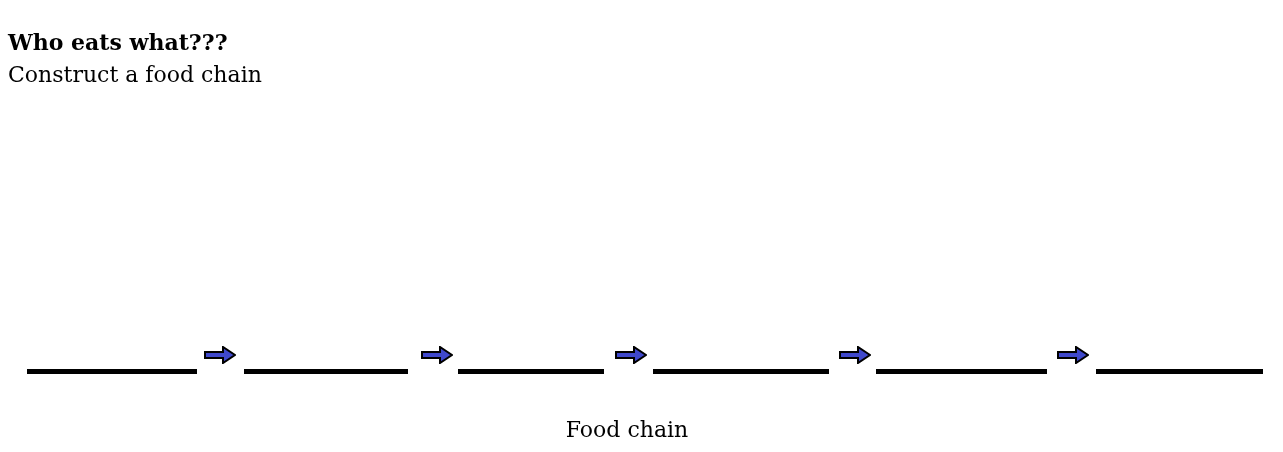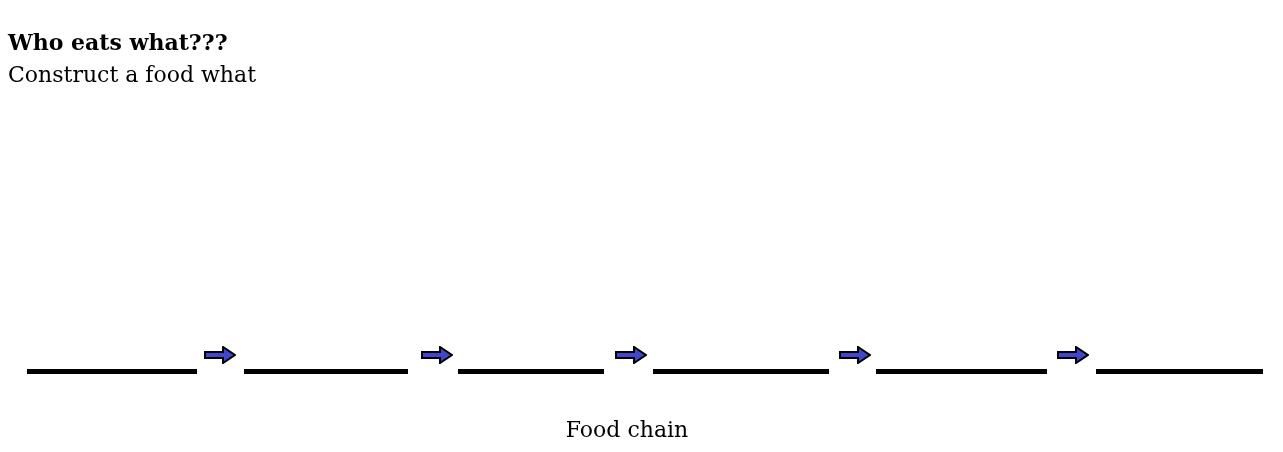--- a/index.html
+++ b/index.html
@@ -85,21 +85,21 @@
     margin-top: 24px;
   }
 </style>
 </head>
 <body>
 
 <div class="page">
 
   <header class="titles">
     <h1 class="title">Who eats what???</h1>
-    <div class="subtitle">Construct a food what</div>
+    <div class="subtitle">Construct a food chain</div>
   </header>
 
   <div class="chain">
 
     <div class="blank" id="blank-1">
       <span class="blank-value"></span>
     </div>
 
     <span class="arrow" id="arrow-1">
       <svg viewBox="0 0 32 18" aria-hidden="true">

